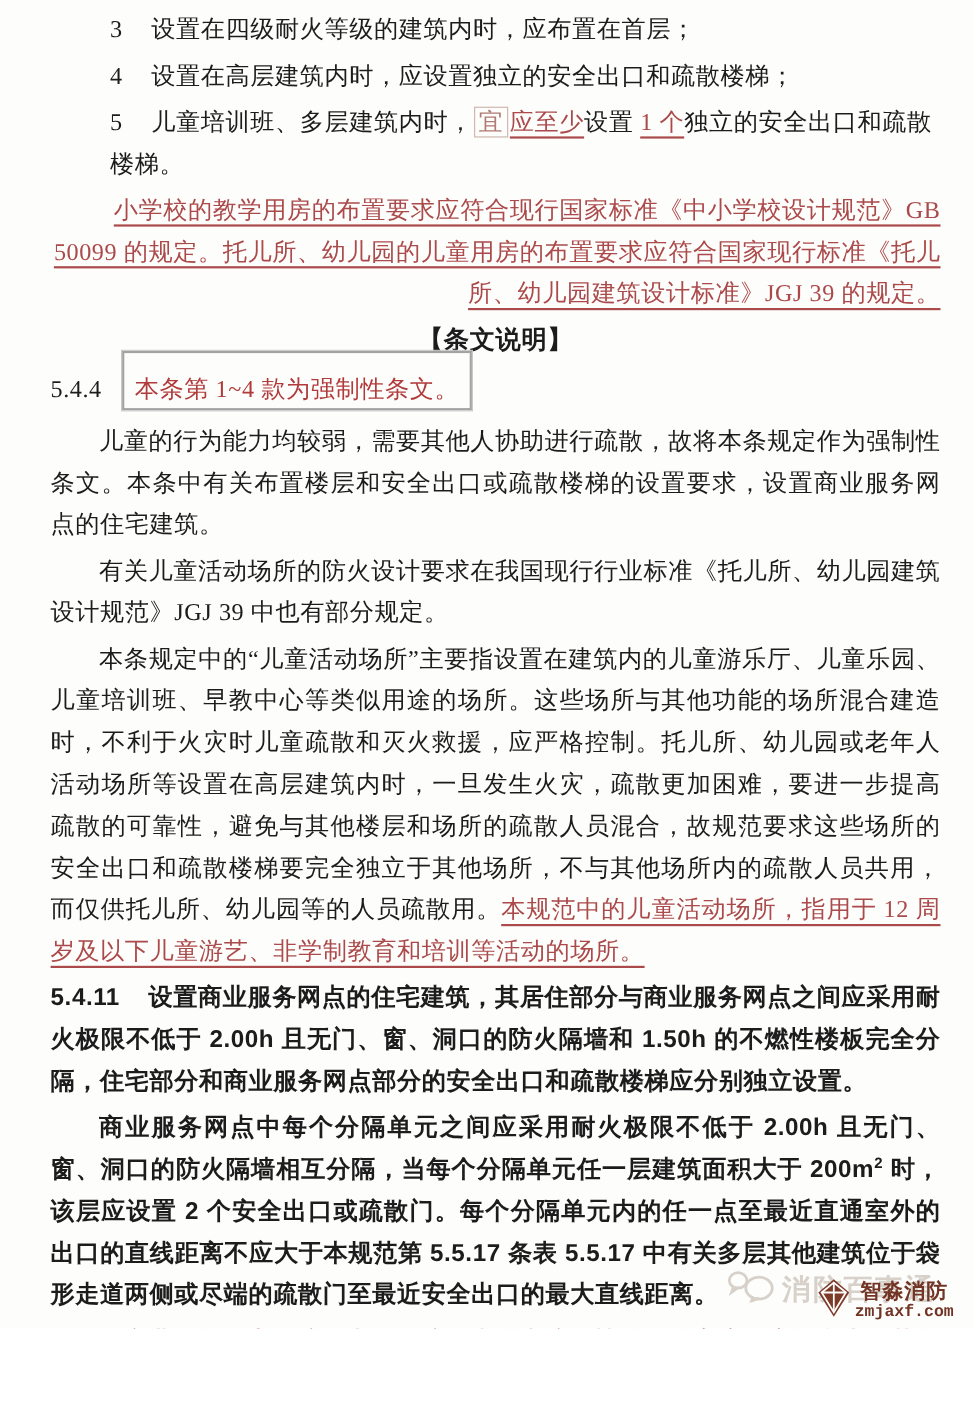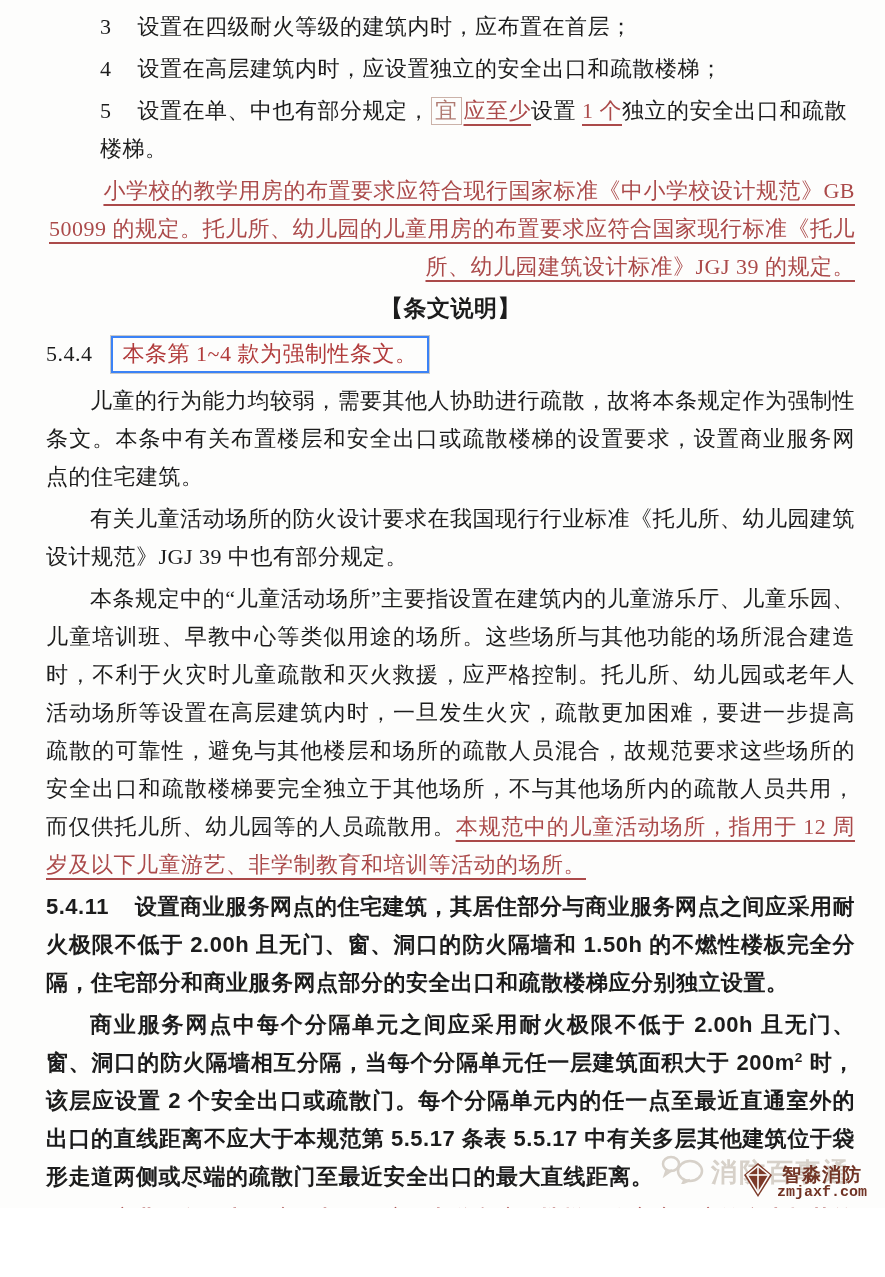--- a/index.html
+++ b/index.html
@@ -38,23 +38,23 @@
     border:1px solid #cbb2a9;
     padding:0 3px 1px 3px;
     margin:0 2px 0 1px;
     text-decoration:none;
   }
   .seclabel{font-weight:bold;font-size:23px;margin-top:4px;margin-bottom:4px;text-align:center;}
   .clauseline{line-height:44px;margin-bottom:6px;text-align:left;}
   .cnum{margin-right:18px;}
   .boxred{
     color:#b13b3b;
-    border:2px solid #3b82f6;
+    border:2px solid #a3a3a3;
     outline:1px solid #c9c9c9;
-    padding:3px 10px 5px 10px;
+    padding:20px 10px 5px 10px;
   }
   .hei{font-family:"Liberation Sans","DejaVu Sans",sans-serif;}
   .clause5411{font-weight:600;}
   .clause5411 .cnum{margin-right:26px;}
   .heavy{font-weight:700;}
   .sup{vertical-align:super;font-size:0.62em;line-height:0;}
   
   .wm{position:absolute;right:16px;bottom:2px;width:260px;height:64px;}
   .wm-gray{
     position:absolute;right:18px;top:0;
@@ -76,21 +76,21 @@
 </style>
 </head>
 <body>
 
 <div class="page">
 
   <p class="item"><span class="inum">3</span><span>设置在四级耐火等级的建筑内时，应布置在首层；</span></p>
 
   <p class="item"><span class="inum">4</span><span>设置在高层建筑内时，应设置独立的安全出口和疏散楼梯；</span></p>
 
-  <p class="item"><span class="inum">5</span><span>设置在单、中也有部分规定，</span><span class="boxdel">宜</span><span class="redu">应至少</span><span>设置 </span><span class="redu">1 个</span><span>独立的安全出口和疏散楼梯。</span></p>
+  <p class="item"><span class="inum">5</span><span>儿童培训班、多层建筑内时，</span><span class="boxdel">宜</span><span class="redu">应至少</span><span>设置 </span><span class="redu">1 个</span><span>独立的安全出口和疏散楼梯。</span></p>
 
   <p class="p redu">小学校的教学用房的布置要求应符合现行国家标准《中小学校设计规范》GB 50099 的规定。托儿所、幼儿园的儿童用房的布置要求应符合国家现行标准《托儿所、幼儿园建筑设计标准》JGJ 39 的规定。</p>
 
   <p class="seclabel">【条文说明】</p>
 
   <p class="clauseline"><span class="cnum">5.4.4</span><span class="boxred">本条第 1~4 款为强制性条文。</span></p>
 
   <p class="p">儿童的行为能力均较弱，需要其他人协助进行疏散，故将本条规定作为强制性条文。本条中有关布置楼层和安全出口或疏散楼梯的设置要求，设置商业服务网点的住宅建筑。</p>
 
   <p class="p">有关儿童活动场所的防火设计要求在我国现行行业标准《托儿所、幼儿园建筑设计规范》JGJ 39 中也有部分规定。</p>

